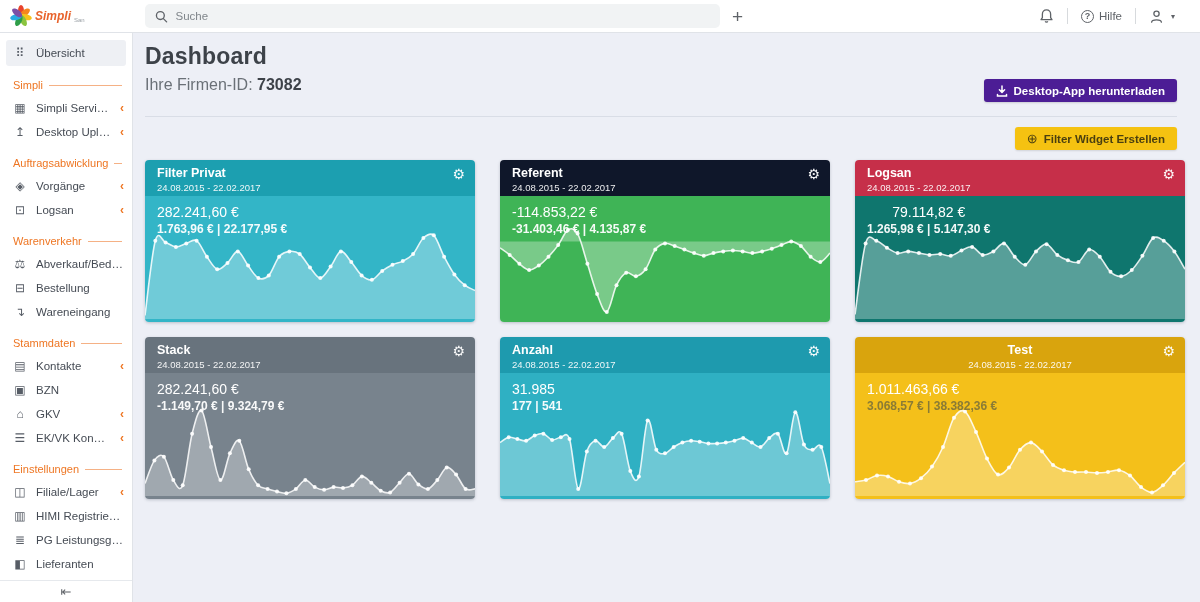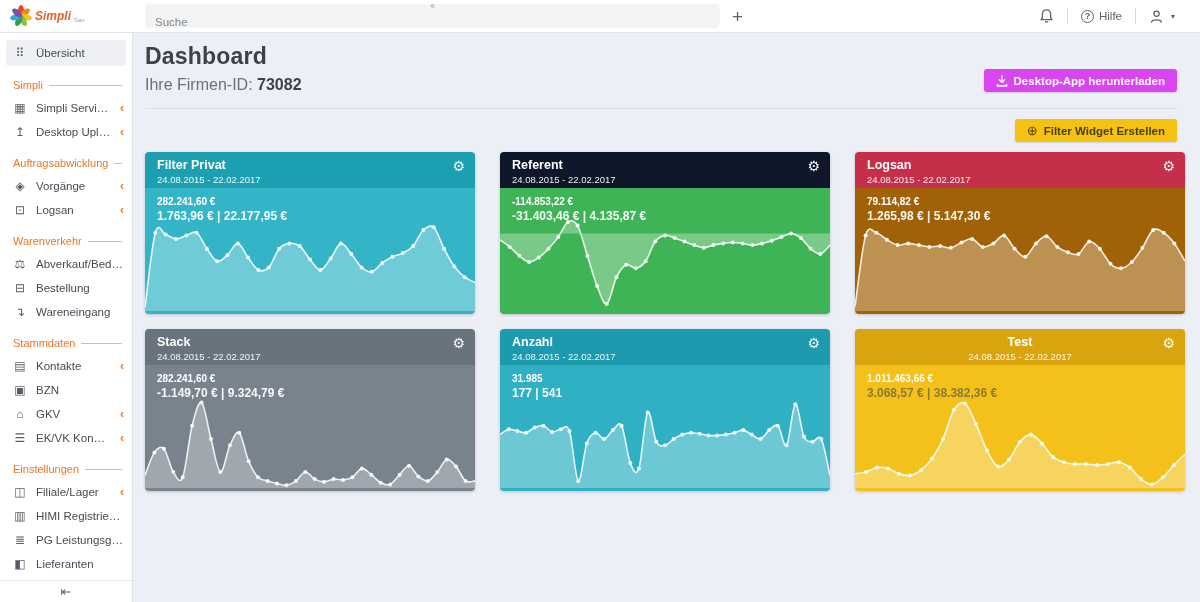--- a/index.html
+++ b/index.html
@@ -6,21 +6,21 @@
   html,body { width:1200px; height:602px; overflow:hidden; }
   body { font-family:"Liberation Sans", sans-serif; background:#edeff6; color:#454b54; }
 
   
   .topbar { position:fixed; top:0; left:0; width:1200px; height:33px; background:#fff;
             border-bottom:1px solid #e0e3e8; display:flex; align-items:center; z-index:20; }
   .logo-zone { width:133px; display:flex; align-items:center; padding-left:10px; gap:3px; }
   .logo-text { font-size:12px; font-weight:bold; font-style:italic; color:#e8632c; }
   .logo-sub { font-size:6px; color:#9aa0a6; margin-top:8px; }
   .search-wrap { margin-left:12px; width:575px; height:24px; background:#f1f3f4; border-radius:5px;
-                 display:flex; align-items:center; padding:0 10px; gap:8px;flex-direction:column; }
+                 display:flex; align-items:center; padding:0 10px; gap:8px; }
   .search-wrap input { border:none; outline:none; background:transparent; font-size:11.5px; color:#444;
                        width:100%; font-family:"Liberation Sans", sans-serif; }
   .search-wrap input::placeholder { color:#80868b; }
   .topbar-plus { font-size:19px; color:#5f6368; margin-left:12px; cursor:pointer; line-height:1; }
   .topbar-right { margin-left:auto; display:flex; align-items:center; height:100%; padding-right:12px; }
   .tb-item { display:flex; align-items:center; gap:5px; padding:0 13px; color:#5f6368; font-size:11.5px; cursor:pointer; }
   .tb-sep { width:1px; height:16px; background:#d7dadd; }
   .q-circle { width:13px; height:13px; border:1.2px solid #5f6368; border-radius:50%;
               font-size:9px; display:flex; align-items:center; justify-content:center; font-weight:bold; }
   .caret { font-size:8px; color:#5f6368; margin-left:2px; }
@@ -42,37 +42,37 @@
 
   
   .main { position:fixed; top:33px; left:133px; width:1067px; height:569px; overflow:hidden;
           padding:10px 23px 0 12px; }
   .head-row { display:flex; align-items:flex-start; justify-content:space-between; }
   .page-title { font-size:23px; font-weight:600; color:#3d4249; letter-spacing:.2px; }
   .company-id { margin-top:6px; font-size:16px; color:#6a7077; }
   .company-id b { color:#3d4249; }
   .btn { border:none; border-radius:3px; font-family:"Liberation Sans", sans-serif; font-weight:bold;
          font-size:11.5px; display:inline-flex; align-items:center; gap:6px; padding:0 12px; height:23px; cursor:pointer; }
-  .btn-green { background:#d946ef; color:#fff; margin-top:26px; box-shadow:0 1px 2px rgba(0,0,0,.15); }
+  .btn-green { background:#4c1d95; color:#fff; margin-top:36px; box-shadow:0 1px 2px rgba(0,0,0,.15); }
   .btn-yellow { background:#f5c211; color:#4a3f10; box-shadow:0 1px 2px rgba(0,0,0,.12); }
   .btn-yellow .circ-plus { font-size:13px; font-weight:normal; }
   .divider { height:1px; background:#d9dde6; margin:14px 0 10px 0; }
   .actions-row { display:flex; justify-content:flex-end; }
 
   
   .grid { margin-top:10px; display:grid; grid-template-columns:repeat(3,330px); gap:15px 25px; }
   .card { width:330px; height:162px; border-radius:4px; overflow:hidden;
           box-shadow:0 1px 3px rgba(40,50,70,.25); display:flex; flex-direction:column; }
   .card-header { height:36px; padding:6px 12px 0 12px; color:#fff; position:relative; flex:none; }
   .card-title { font-size:12.5px; font-weight:bold; }
   .card-dates { font-size:9.5px; opacity:.92; margin-top:2px; }
   .card-gear { position:absolute; top:7px; right:10px; font-size:14px; color:rgba(255,255,255,.95); cursor:pointer; line-height:1; }
   .card-body { flex:1; position:relative; color:#fff; }
   .card-values { position:absolute; top:8px; left:12px; z-index:2; }
-  .card-value { font-size:10px; font-weight:bold; }
+  .card-value { font-size:14px; font-weight:normal; }
   .card-subvalue { font-size:12px; font-weight:bold; margin-top:2px; color:rgba(255,255,255,.95); }
   .sparkline { position:absolute; left:0; bottom:0; display:block; }
 </style>
 </head>
 <body>
 
 <div class="topbar">
   <div class="logo-zone">
     <svg width="22" height="22" viewBox="0 0 22 22">
       <g transform="translate(11,11)">
@@ -360,21 +360,21 @@
           </svg>
       </div>
     </div>
 
     <div class="card">
       <div class="card-header" style="background: rgb(198, 47, 73);">
         <div class="card-title">Logsan</div>
         <div class="card-dates">24.08.2015 - 22.02.2017</div>
         <span class="card-gear">⚙</span>
       </div>
-      <div class="card-body" style="background: #a16207;">
+      <div class="card-body" style="background: #0f766e; text-align: center;">
         <div class="card-values">
           <div class="card-value">79.114,82 €</div>
           <div class="card-subvalue">1.265,98 € | 5.147,30 €</div>
         </div>
         <svg class="sparkline" viewBox="0 0 330 95" width="330" height="95" preserveAspectRatio="none">
             <path d="M0,87.5C1.7666666666666666,75.65 7.049999999999999,28.699999999999996 10.6,16.4C14.15,4.1 17.75,12.966666666666665 21.3,13.7C24.85,14.433333333333334 28.349999999999998,18.733333333333334 31.9,20.8C35.449999999999996,22.866666666666667 39.05,25.5 42.6,26.1C46.150000000000006,26.700000000000003 49.650000000000006,24.4 53.2,24.4C56.75,24.4 60.35,25.51666666666667 63.9,26.1C67.45,26.683333333333334 70.95,27.75 74.5,27.9C78.05,28.049999999999997 81.65,26.85 85.2,27C88.75,27.15 92.25,29.383333333333333 95.8,28.8C99.35,28.21666666666667 102.95,24.983333333333334 106.5,23.5C110.05,22.016666666666666 113.56666666666666,19.166666666666664 117.1,19.9C120.63333333333333,20.633333333333333 124.15,27.15 127.7,27.9C131.25,28.65 134.85,26.316666666666666 138.4,24.4C141.95000000000002,22.48333333333333 145.45,15.516666666666666 149,16.4C152.55,17.28333333333333 156.14999999999998,26.15 159.7,29.7C163.25,33.25 166.75,38.583333333333336 170.3,37.7C173.85000000000002,36.81666666666667 177.45,27.816666666666666 181,24.4C184.55,20.98333333333333 188.04999999999998,16.616666666666667 191.6,17.2C195.15,17.78333333333333 198.75,25.216666666666665 202.3,27.9C205.85000000000002,30.583333333333332 209.36666666666667,32.11666666666666 212.9,33.3C216.43333333333334,34.483333333333334 219.95,36.78333333333333 223.5,35C227.05,33.21666666666667 230.64999999999998,23.483333333333334 234.2,22.6C237.75,21.71666666666667 241.25,26 244.8,29.7C248.35000000000002,33.4 251.95,41.53333333333333 255.5,44.8C259.05,48.06666666666666 262.55,49.599999999999994 266.1,49.3C269.65000000000003,49 273.25,46.416666666666664 276.8,43C280.35,39.583333333333336 283.84999999999997,34.13333333333333 287.4,28.8C290.95,23.46666666666667 294.55,13.516666666666667 298.1,11C301.65000000000003,8.483333333333333 305.15,11.466666666666667 308.7,13.7C312.25,15.933333333333332 315.84999999999997,19.65 319.4,24.4C322.95,29.15 328.23333333333335,39.233333333333334 330,42.2 L330,92 L0,92 Z" fill="rgba(255,255,255,0.30)"></path>
             <path d="M0,87.5C1.7666666666666666,75.65 7.049999999999999,28.699999999999996 10.6,16.4C14.15,4.1 17.75,12.966666666666665 21.3,13.7C24.85,14.433333333333334 28.349999999999998,18.733333333333334 31.9,20.8C35.449999999999996,22.866666666666667 39.05,25.5 42.6,26.1C46.150000000000006,26.700000000000003 49.650000000000006,24.4 53.2,24.4C56.75,24.4 60.35,25.51666666666667 63.9,26.1C67.45,26.683333333333334 70.95,27.75 74.5,27.9C78.05,28.049999999999997 81.65,26.85 85.2,27C88.75,27.15 92.25,29.383333333333333 95.8,28.8C99.35,28.21666666666667 102.95,24.983333333333334 106.5,23.5C110.05,22.016666666666666 113.56666666666666,19.166666666666664 117.1,19.9C120.63333333333333,20.633333333333333 124.15,27.15 127.7,27.9C131.25,28.65 134.85,26.316666666666666 138.4,24.4C141.95000000000002,22.48333333333333 145.45,15.516666666666666 149,16.4C152.55,17.28333333333333 156.14999999999998,26.15 159.7,29.7C163.25,33.25 166.75,38.583333333333336 170.3,37.7C173.85000000000002,36.81666666666667 177.45,27.816666666666666 181,24.4C184.55,20.98333333333333 188.04999999999998,16.616666666666667 191.6,17.2C195.15,17.78333333333333 198.75,25.216666666666665 202.3,27.9C205.85000000000002,30.583333333333332 209.36666666666667,32.11666666666666 212.9,33.3C216.43333333333334,34.483333333333334 219.95,36.78333333333333 223.5,35C227.05,33.21666666666667 230.64999999999998,23.483333333333334 234.2,22.6C237.75,21.71666666666667 241.25,26 244.8,29.7C248.35000000000002,33.4 251.95,41.53333333333333 255.5,44.8C259.05,48.06666666666666 262.55,49.599999999999994 266.1,49.3C269.65000000000003,49 273.25,46.416666666666664 276.8,43C280.35,39.583333333333336 283.84999999999997,34.13333333333333 287.4,28.8C290.95,23.46666666666667 294.55,13.516666666666667 298.1,11C301.65000000000003,8.483333333333333 305.15,11.466666666666667 308.7,13.7C312.25,15.933333333333332 315.84999999999997,19.65 319.4,24.4C322.95,29.15 328.23333333333335,39.233333333333334 330,42.2" fill="none" stroke="rgba(255,255,255,0.85)" stroke-width="1.6"></path>
             <circle cx="10.6" cy="16.4" r="2" fill="rgba(255,255,255,0.9)"></circle>
             <circle cx="21.3" cy="13.7" r="2" fill="rgba(255,255,255,0.9)"></circle>
             <circle cx="31.9" cy="20.8" r="2" fill="rgba(255,255,255,0.9)"></circle>

